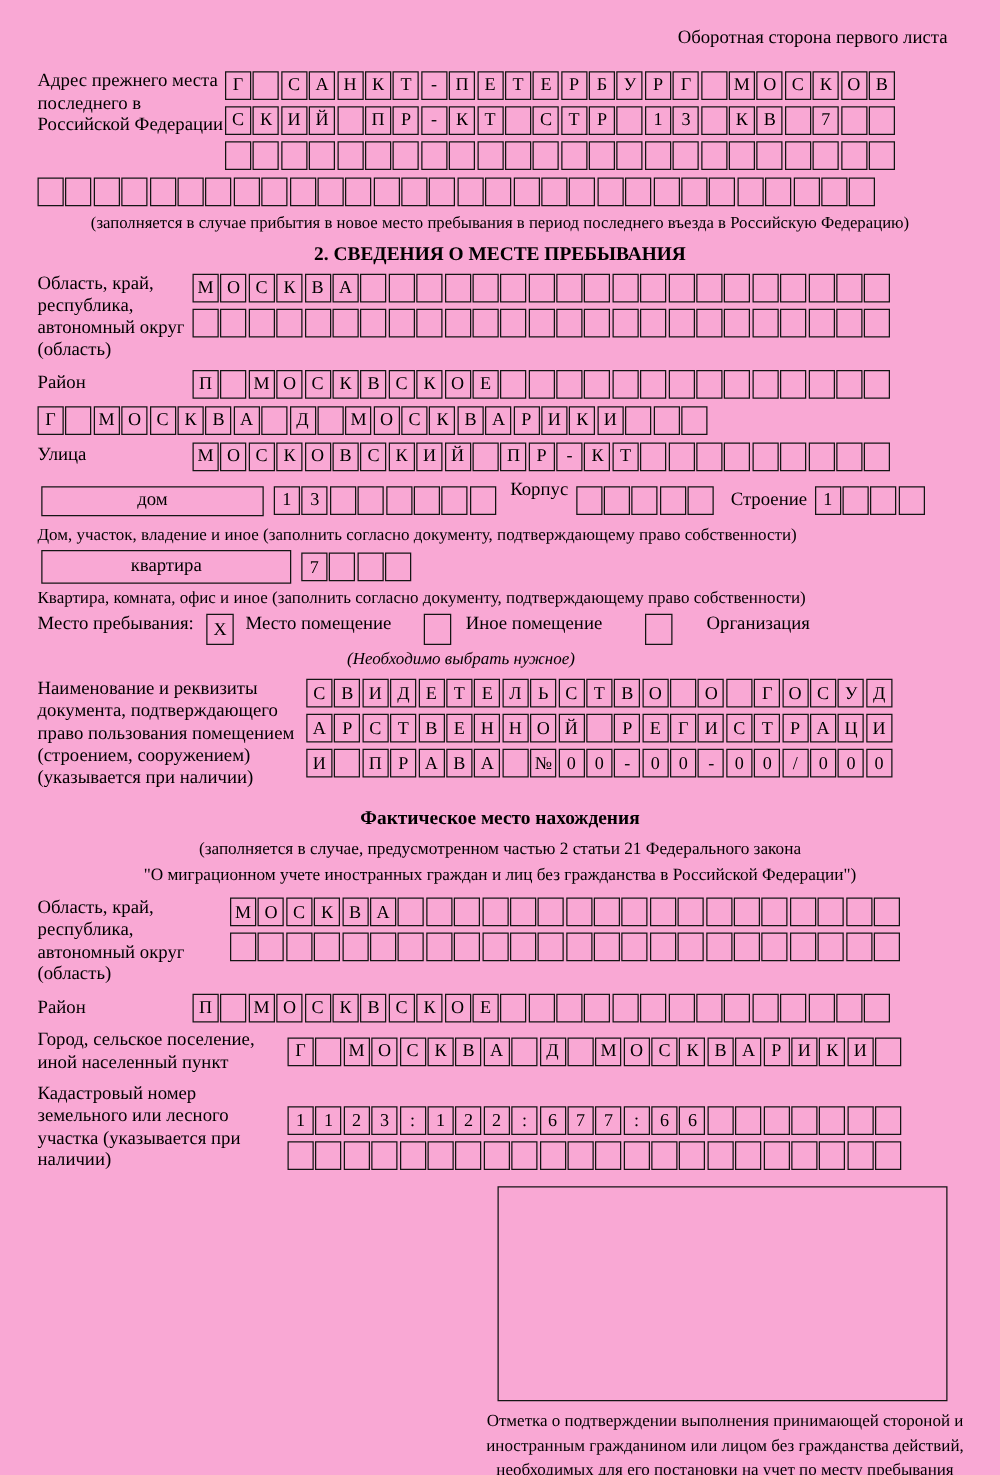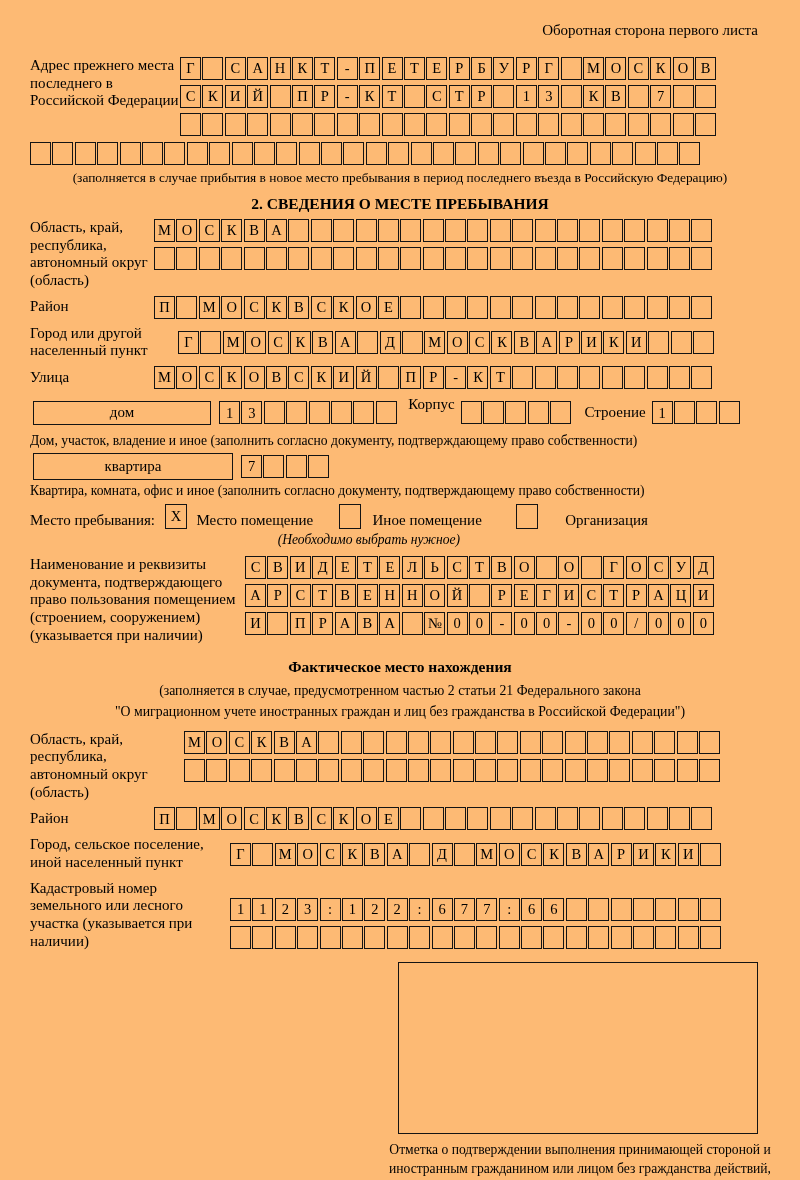--- a/index.html
+++ b/index.html
@@ -1,37 +1,37 @@
 <!DOCTYPE html>
 <html><head>
 <meta charset="utf-8">
 <style>
   html,body{margin:0;padding:0;background:#fff;}
   .page{position:relative;width:800px;height:1180px;box-sizing:border-box;
         padding:22px 30px 0 30px;font-family:"Liberation Serif","DejaVu Serif",serif;
-        color:#000;font-size:15px;overflow:hidden;background:#fdba74;}
+        color:#000;font-size:15px;overflow:hidden;background:#f9a8d4;}
   .hdr-note{text-align:right;padding-right:12px;font-size:15px;}
   .frow{display:flex;align-items:flex-start;margin-top:6px;}
   .frow.vcenter{align-items:center;}
   .lbl{flex:none;line-height:1.18;}
   .w150{width:150px;} .w124{width:124px;} .w148{width:148px;} .w154{width:154px;}
   .w200{width:200px;} .w215{width:215px;}
   .rows .boxrow{margin-bottom:5px;}
   .boxrow{display:flex;flex-wrap:nowrap;flex:none;}
   .cell{display:inline-flex;align-items:center;justify-content:center;flex:none;
         width:19px;height:21px;border:1.6px solid #141414;margin-right:1.4px;
         font-size:14.5px;line-height:1;}
   .cbrow .cell{width:20px;height:23px;}
   .fullrow{margin-top:1px;}
   .footnote{font-size:13.4px;text-align:center;margin:5px 0 2px;}
   .sect-title{text-align:center;font-weight:bold;font-size:15.5px;margin:9px 0 5px;}
   .widebox{border:1.6px solid #141414;display:flex;align-items:center;justify-content:center;
            flex:none;height:24px;box-sizing:border-box;}
   .caption{font-size:13.6px;margin:3px 0 3px;}
-  .stay{display:flex;align-items:flex-end;margin-top:5px;}
+  .stay{display:flex;align-items:flex-start;margin-top:5px;}
   .stay .txt{margin-right:10px;}
   .stay .gap{margin-left:16px;}
   .note-center{font-size:13.6px;margin:3px 0 2px;width:430px;text-align:right;font-style:italic;}
   .subtitle{text-align:center;font-size:13.8px;line-height:1.5;}
   .stamp{width:360px;height:172px;border:1.6px solid #141414;margin-left:368px;margin-top:8px;
          box-sizing:border-box;}
   .stamp-caption{width:412px;margin-left:344px;text-align:center;font-size:13.6px;
                  line-height:1.42;margin-top:6px;}
 </style>
 </head>
@@ -245,21 +245,20 @@
         <span class="cell"></span>
         <span class="cell"></span>
         <span class="cell"></span>
         <span class="cell"></span>
         <span class="cell"></span>
         <span class="cell"></span>
       </div>
   </div>
 
   <div class="frow vcenter">
-    <div class="lbl w148">Город или другой населенный пункт</div>
     <div class="boxrow">
         <span class="cell">Г</span>
         <span class="cell"></span>
         <span class="cell">М</span>
         <span class="cell">О</span>
         <span class="cell">С</span>
         <span class="cell">К</span>
         <span class="cell">В</span>
         <span class="cell">А</span>
         <span class="cell"></span>

